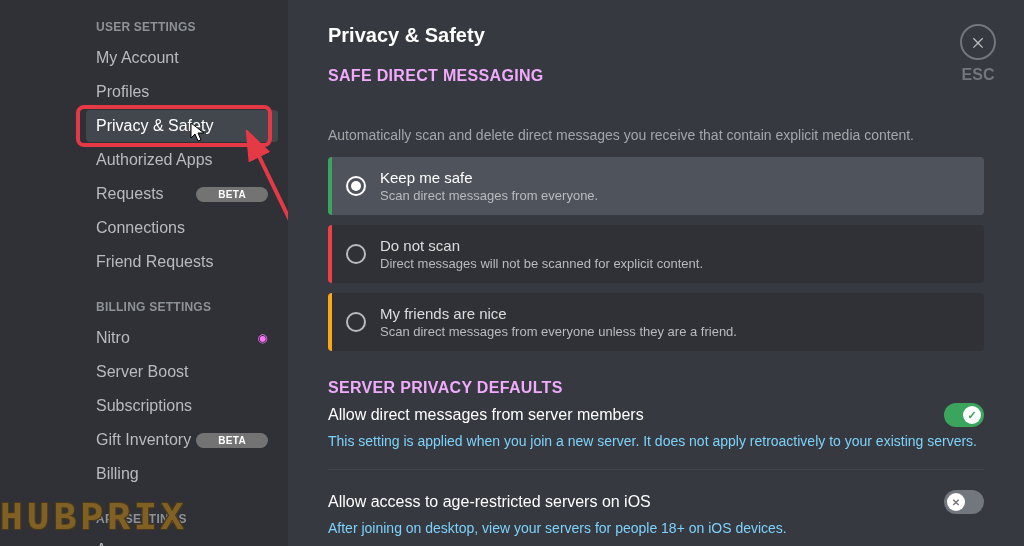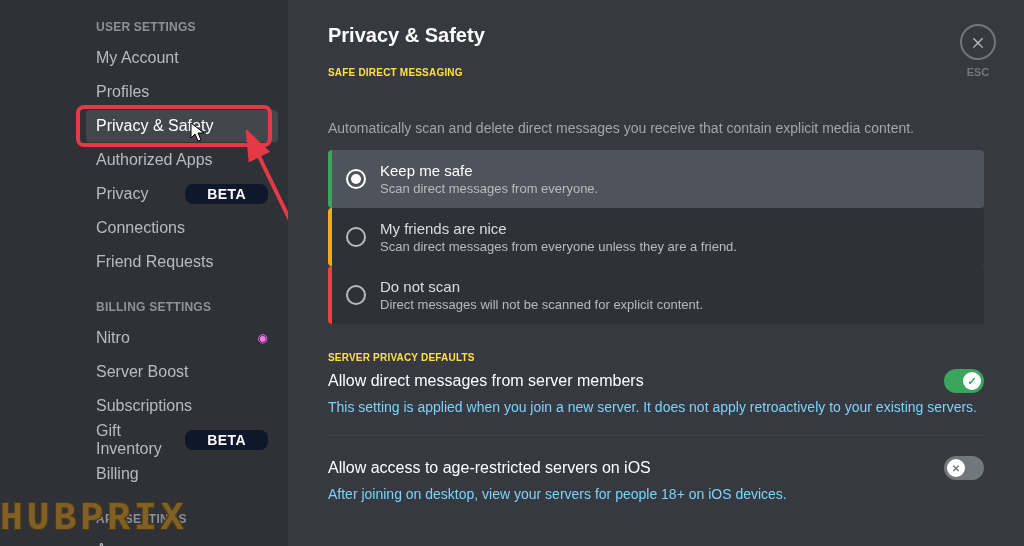--- a/index.html
+++ b/index.html
@@ -5,34 +5,34 @@
   * { box-sizing: border-box; margin: 0; padding: 0; }
   html, body { width: 1024px; height: 546px; overflow: hidden; font-family: "Whitney","Helvetica Neue",Helvetica,Arial,sans-serif; background:#202225; color:#dcddde; }
   .app { display:flex; width:1024px; height:546px; }
   
   .sidebar { width:288px; background:#2f3136; padding:20px 10px 20px 20px; position:relative; }
   .sidebar-scrollpad { padding-left:66px; }
   .section-header { font-size:12px; font-weight:700; color:#8e9297; letter-spacing:0.02em; margin:0 0 8px 10px; }
   .section-header.mt { margin-top:22px; }
   .nav-item { display:flex; align-items:center; justify-content:space-between; height:32px; padding:0 10px; border-radius:4px; font-size:16px; color:#b9bbbe; cursor:pointer; margin-bottom:2px; }
   .nav-item.active { background:#42464d; color:#ffffff; }
-  .badge-beta { background:#0f172a; color:#fff; font-size:14px; font-weight:700; padding:2px 22px; border-radius:8px; letter-spacing:0.03em; }
+  .badge-beta { background:#737373; color:#fff; font-size:10px; font-weight:700; padding:2px 22px; border-radius:8px; letter-spacing:0.03em; }
   .nitro-dot { color:#ff73fa; font-size:12px; }
   
   .highlight-box { position:absolute; border:4px solid #e63946; border-radius:8px; left:76px; top:105px; width:196px; height:42px; pointer-events:none; }
   .cursor { position:absolute; left:190px; top:122px; pointer-events:none; }
   .arrow-svg { position:absolute; left:244px; top:130px; pointer-events:none; }
   .watermark { position:absolute; left:0px; bottom:6px; font-size:38px; font-weight:900; color:rgba(230,170,60,0.35); letter-spacing:4px; text-shadow:-1px -1px 0 #4a3a1a, 1px -1px 0 #4a3a1a, -1px 1px 0 #4a3a1a, 1px 1px 0 #4a3a1a; pointer-events:none; font-family:Liberation Mono, monospace; }
   
   .main { flex:1; background:#36393f; padding:24px 40px 24px 40px; position:relative; overflow:hidden; }
   .page-title { font-size:20px; font-weight:600; color:#ffffff; margin-bottom:20px; }
-  .subheader { font-size:10px; font-weight:700; color:#fde047; margin-bottom:6px; letter-spacing:0.02em; }
+  .subheader { font-size:16px; font-weight:700; color:#f0abfc; margin-bottom:6px; letter-spacing:0.02em; }
   .subdesc { font-size:14px; color:#a3a6aa; margin-bottom:14px;margin-top:42px; }
   
-  .radio-card { display:flex; align-items:center; background:#2f3136; border-radius:4px; padding:12px 14px; border-left:4px solid transparent; cursor:pointer; }
+  .radio-card { display:flex; align-items:center; background:#2f3136; border-radius:4px; padding:12px 14px; margin-bottom:10px; border-left:4px solid transparent; cursor:pointer; }
   .radio-card.selected { background:#4f545c; }
   .radio-card.green { border-left-color:#3ba55d; }
   .radio-card.yellow { border-left-color:#faa81a; }
   .radio-card.red { border-left-color:#ed4245; }
   .radio-circle { width:20px; height:20px; border:2px solid #b9bbbe; border-radius:50%; margin-right:14px; flex-shrink:0; display:flex; align-items:center; justify-content:center; }
   .radio-card.selected .radio-circle { border-color:#ffffff; }
   .radio-card.selected .radio-circle::after { content:""; width:10px; height:10px; background:#ffffff; border-radius:50%; }
   .radio-text .rt-title { font-size:15px; font-weight:500; color:#ffffff; margin-bottom:2px; }
   .radio-card:not(.selected) .rt-title { color:#dcddde; }
   .radio-text .rt-desc { font-size:13px; color:#b9bbbe; }
@@ -49,21 +49,21 @@
   .toggle.off { background:#72767d; }
   .toggle-knob { position:absolute; width:18px; height:18px; background:#fff; border-radius:50%; top:3px; display:flex; align-items:center; justify-content:center; }
   .toggle.on .toggle-knob { right:3px; }
   .toggle.off .toggle-knob { left:3px; }
   .toggle.on .toggle-knob::after { content:"✓"; font-size:11px; color:#3ba55d; font-weight:700; }
   .toggle.off .toggle-knob::after { content:"✕"; font-size:10px; color:#72767d; font-weight:700; }
   
   .close-stack { position:absolute; right:28px; top:24px; display:flex; flex-direction:column; align-items:center; gap:6px; }
   .close-circle { width:36px; height:36px; border:2px solid #72767d; border-radius:50%; display:flex; align-items:center; justify-content:center; color:#b9bbbe; cursor:pointer; }
   .close-circle svg { width:16px; height:16px; }
-  .esc-label { font-size:11px; color:#72767d; font-weight:600; }
+  .esc-label { font-size:16px; color:#72767d; font-weight:600; }
 </style>
 </head>
 <body>
 
 <div class="app">
 
   <div class="sidebar">
     <div class="sidebar-scrollpad">
       <div class="section-header">USER SETTINGS</div>
       <div class="nav-item">
@@ -72,21 +72,21 @@
       <div class="nav-item">
           <span>Profiles</span>
         </div>
       <div class="nav-item active">
           <span>Privacy &amp; Safety</span>
         </div>
       <div class="nav-item">
           <span>Authorized Apps</span>
         </div>
       <div class="nav-item">
-          <span>Privacy</span>
+          <span>Requests</span>
           <span class="badge-beta">BETA</span>
         </div>
       <div class="nav-item">
           <span>Connections</span>
         </div>
       <div class="nav-item">
           <span>Friend Requests</span>
         </div>
 
       <div class="section-header mt">BILLING SETTINGS</div>
@@ -144,32 +144,32 @@
     <div class="subheader">SAFE DIRECT MESSAGING</div>
     <div class="subdesc">Automatically scan and delete direct messages you receive that contain explicit media content.</div>
 
     <div class="radio-card green selected">
       <div class="radio-circle"></div>
       <div class="radio-text">
         <div class="rt-title">Keep me safe</div>
         <div class="rt-desc">Scan direct messages from everyone.</div>
       </div>
     </div>
+    <div class="radio-card red">
+      <div class="radio-circle"></div>
+      <div class="radio-text">
+        <div class="rt-title">Do not scan</div>
+        <div class="rt-desc">Direct messages will not be scanned for explicit content.</div>
+      </div>
+    </div>
     <div class="radio-card yellow">
       <div class="radio-circle"></div>
       <div class="radio-text">
         <div class="rt-title">My friends are nice</div>
         <div class="rt-desc">Scan direct messages from everyone unless they are a friend.</div>
-      </div>
-    </div>
-    <div class="radio-card red">
-      <div class="radio-circle"></div>
-      <div class="radio-text">
-        <div class="rt-title">Do not scan</div>
-        <div class="rt-desc">Direct messages will not be scanned for explicit content.</div>
       </div>
     </div>
 
     <div class="section-gap">
       <div class="subheader">SERVER PRIVACY DEFAULTS</div>
       <div class="setting-row first">
         <div class="setting-title">Allow direct messages from server members</div>
         <div class="toggle on">
             <div class="toggle-knob"></div>
           </div>

